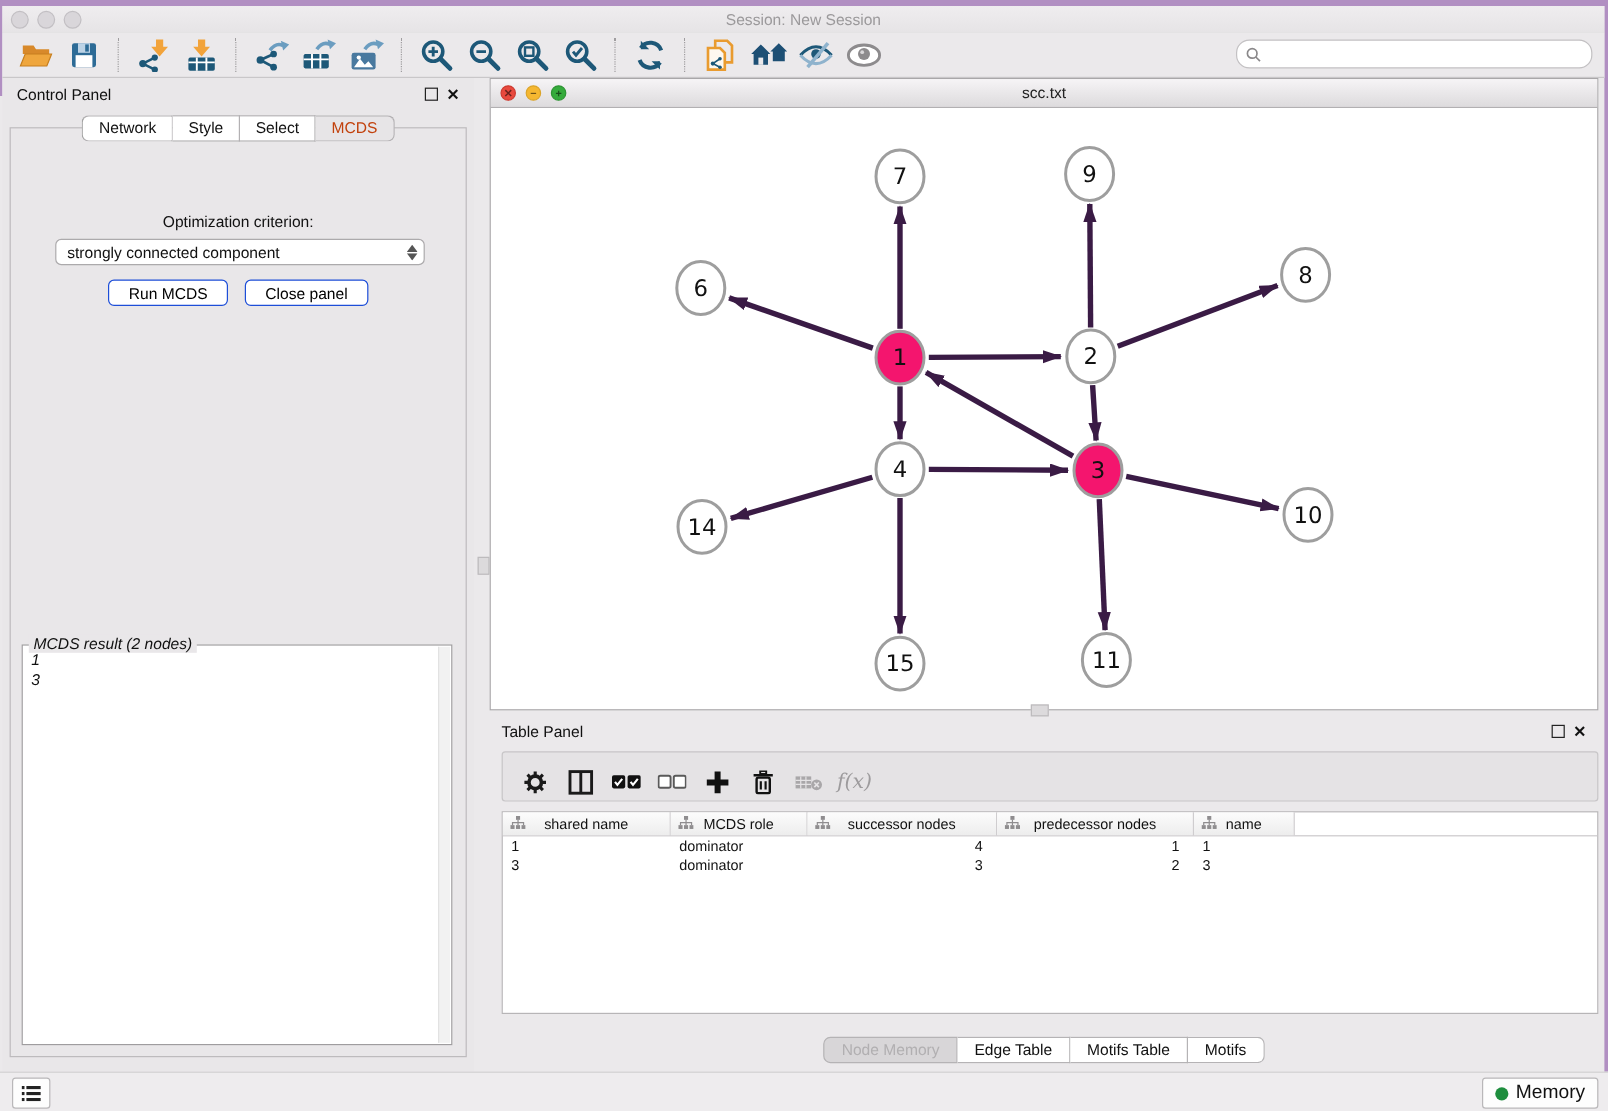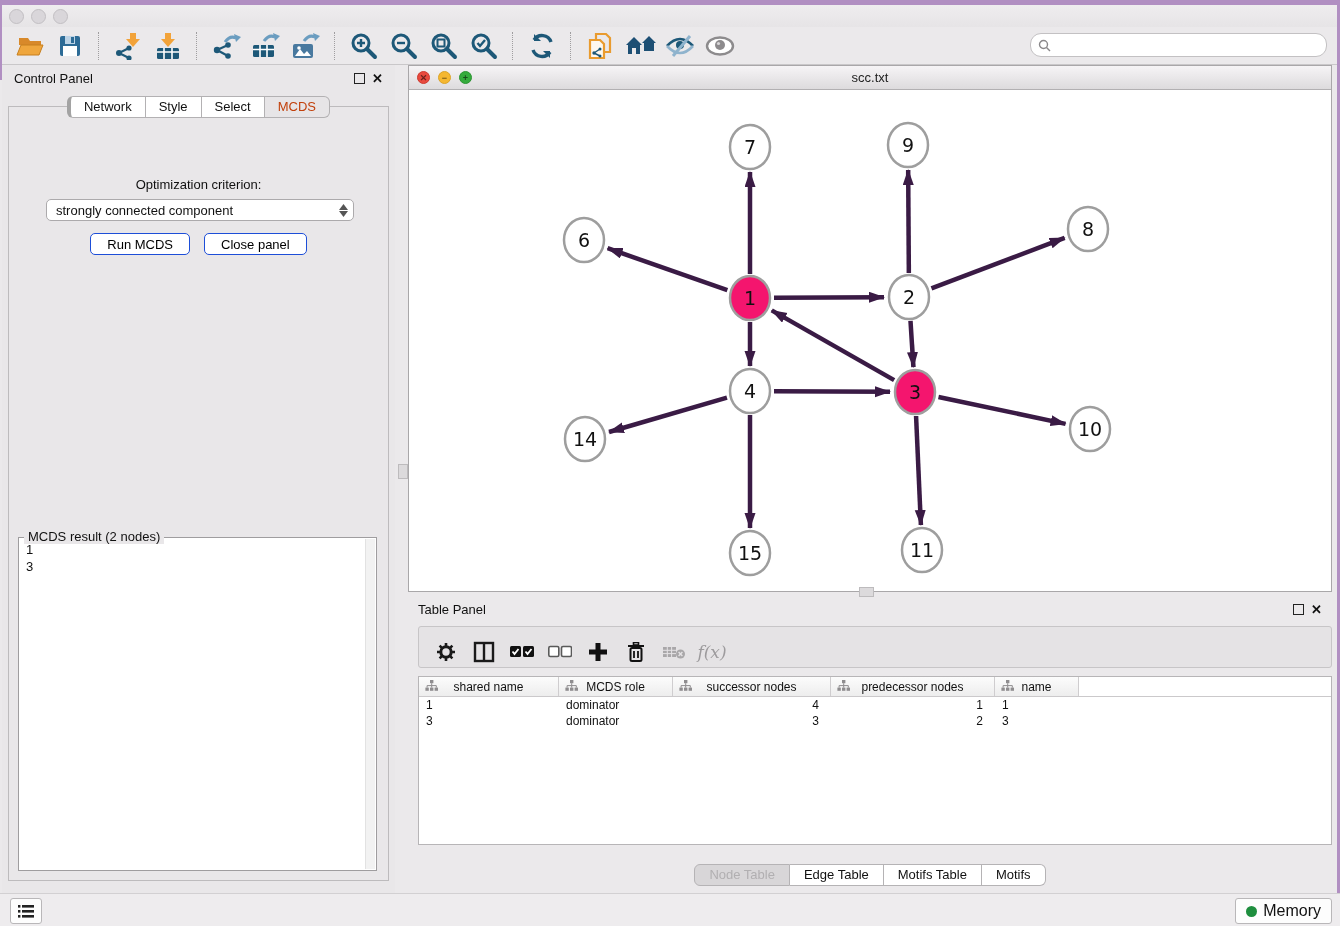--- a/index.html
+++ b/index.html
@@ -25,31 +25,31 @@
           border-radius:11px;display:flex;align-items:center;padding-left:7px;}
   .search input{border:0;outline:none;flex:1;height:18px;font-size:13px;background:transparent;margin-left:4px;}
   
   .cpanel{left:2px;top:65px;width:393px;height:828px;background:#e9e7e9;}
   .cp-header{height:26px;display:flex;align-items:center;padding:0 12px;font-size:13px;}
   .winbtns{margin-left:auto;display:flex;align-items:center;gap:7px;}
   .float-ic{width:9px;height:9px;border:1.5px solid #222;display:inline-block;}
   .close-ic{font-size:13px;font-weight:700;color:#111;line-height:9px;}
   .cp-tabs{position:absolute;left:0;right:0;top:31px;display:flex;justify-content:center;z-index:2;}
   .tab{height:20px;line-height:20px;padding:0 13px;font-size:13px;background:#fff;border:1px solid #b3b1b3;border-left:none;}
-  .tab:first-child{border-left:4px solid #a3a3a3;border-radius:6px 0 0 6px;}
+  .tab:first-child{border-left:1px solid #a3a3a3;border-radius:6px 0 0 6px;}
   .tab:last-child{border-radius:0 6px 6px 0;}
   .tab.disabled{background:#e7e5e7;color:#c2410c;}
   .cp-content{position:absolute;left:6px;right:6px;top:41px;bottom:12px;border:1px solid #bdbbbd;background:#e9e7e9;}
   .opt-label{position:absolute;left:0;right:0;top:70px;text-align:center;font-size:13px;}
   .dropdown{position:absolute;left:37px;width:308px;top:92px;height:22px;background:#fff;border:1px solid #acaaac;
             border-radius:5px;display:flex;align-items:center;font-size:13px;padding-left:9px;box-sizing:border-box;}
   .dropdown .caret{margin-left:auto;margin-right:5px;display:flex;flex-direction:column;gap:1px;}
   .btn-row{position:absolute;left:0;right:0;top:126px;display:flex;justify-content:center;gap:14px;}
   .pbtn{height:22px;padding:0 16px;font-size:13px;background:#fff;border:1px solid #1d4ed8;border-radius:5px;}
-  .result{position:absolute;left:9px;right:11px;top:430px;bottom:9px;border:1px solid #9f9d9f;background:#fff;}
+  .result{position:absolute;left:9px;right:11px;top:430px;bottom:9px;border:1px solid #9f9d9f;background:#fff;font-style:italic;}
   .result-label{position:absolute;top:-9px;left:5px;background:#e9e7e9;padding:0 4px;font-size:13px;}
   .result-track{position:absolute;top:1px;bottom:1px;right:1px;width:9px;background:#f2f2f2;border-left:1px solid #e2e2e2;}
   .result-lines{position:absolute;top:3px;left:7px;font-size:13px;line-height:17px;white-space:pre;}
   
   .netwin{left:408px;top:65px;width:924px;height:527px;background:#fff;border:1px solid #a9a7a9;box-sizing:border-box;}
   .net-titlebar{height:23px;background:linear-gradient(#f6f4f6,#dddbdd);border-bottom:1px solid #b2b0b2;
                 display:flex;align-items:center;position:relative;}
   .tl2{width:13px;height:13px;border-radius:50%;margin-left:8px;display:flex;align-items:center;justify-content:center;
        font-size:9px;font-weight:700;color:rgba(0,0,0,.55);box-sizing:border-box;}
   .tl2.red{background:#e8493e;border:1px solid #ce3a30;}
@@ -87,20 +87,21 @@
 <body>
 
 <div class="abs frame-top"></div>
 <div class="abs frame-right"></div>
 <div class="abs frame-left"></div>
 
 <div class="abs titlebar">
   <span class="tl"></span>
   <span class="tl"></span>
   <span class="tl"></span>
+  <span class="title">Session: New Session</span>
 </div>
 
 <div class="abs toolbar">
   <button class="tbtn">
     <svg width="28" height="26" viewBox="0 0 28 26">
         <path d="M3 5h9l2 3h11v4H3z" fill="#d8892a"></path>
         <path d="M5 12h22l-4 10H1z" fill="#efa63d" stroke="#c77f1f" stroke-width="1"></path>
       </svg>
   </button>
   <button class="tbtn">
@@ -468,21 +469,21 @@
         <div class="td" style="width: 140px; text-align: left; padding: 0px 0px 0px 7px;">3</div>
         <div class="td" style="width: 114px; text-align: left; padding: 0px 0px 0px 7px;">dominator</div>
         <div class="td" style="width: 158px; text-align: right; padding: 0px 12px 0px 0px;">3</div>
         <div class="td" style="width: 164px; text-align: right; padding: 0px 12px 0px 0px;">2</div>
         <div class="td" style="width: 84px; text-align: left; padding: 0px 0px 0px 7px;">3</div>
       </div>
     </div>
 </div>
 
 <div class="abs t-tabs" id="table-tabs">
-    <div class="btab sel">Node Table</div>
+    <div class="btab sel">Node Memory</div>
     <div class="btab">Edge Table</div>
     <div class="btab">Motifs Table</div>
     <div class="btab">Motifs</div>
   </div>
 
 <div class="abs statusbar">
   <div class="sbtn" style="left:10px;width:30px;">
     <svg width="16" height="13" viewBox="0 0 16 13">
         <g fill="#222">
           <rect x="0" y="0" width="2.4" height="2.6"></rect>

